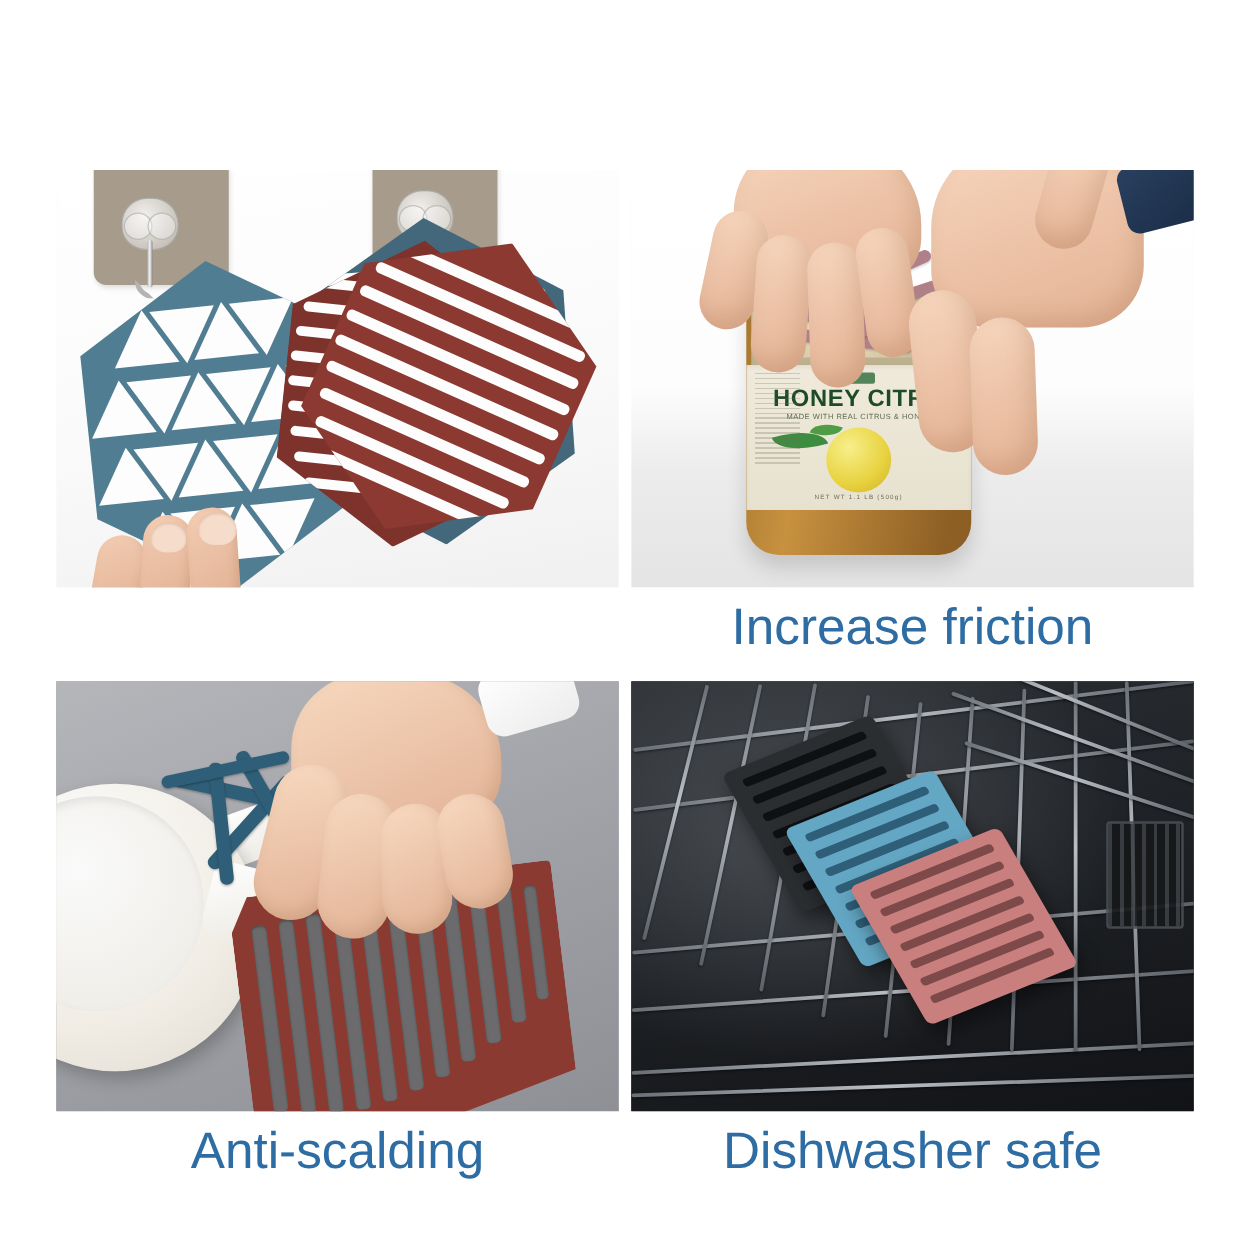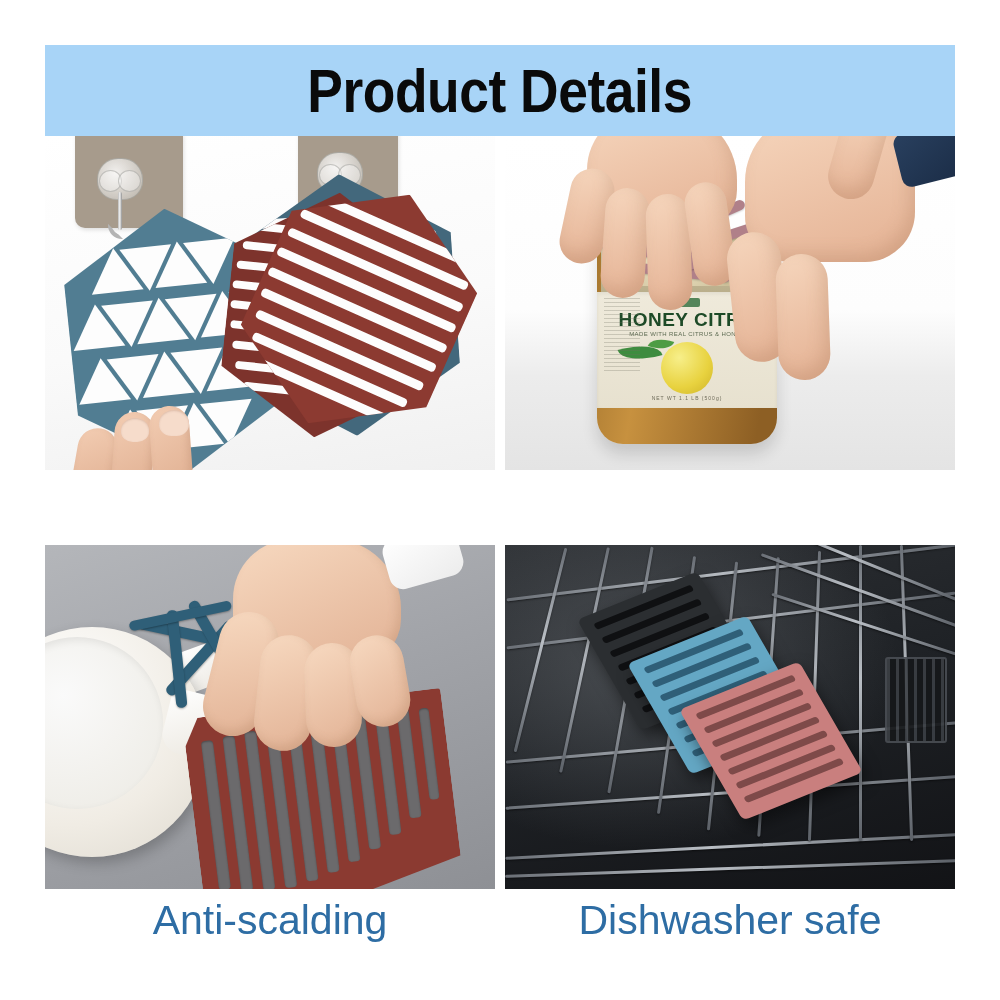--- a/index.html
+++ b/index.html
@@ -310,23 +310,20 @@
     background:repeating-linear-gradient(90deg,#3c4045 0 3px,#16181a 3px 9px),
                repeating-linear-gradient(0deg,#3c4045 0 3px,#16181a 3px 9px);
     border:2px solid #4a4e54; border-radius:3px; opacity:.9;
   }
 </style>
 </head>
 <body>
 
 <div id="page">
 
-  <div class="banner">
-    <div class="banner-title">Product Details</div>
-  </div>
 
   <div class="grid">
 
     <div class="cell c-left r-top">
       <div class="photo p1">
         <div class="p1-wallgrad"></div>
 
         <div class="hookpad h1"></div>
         <div class="hookpad h2"></div>
 
@@ -456,20 +453,23 @@
         </div>
 
         <div class="hand-p2" style="left:210px; top:-34px; width:230px; height:280px;">
           <div class="palm" style="left:30px; top:10px; width:170px; height:150px; border-radius:70px 60px 50px 46px;"></div>
           <div class="palm" style="left:16px;  top:130px; width:54px; height:130px; border-radius:28px; transform:rotate(-6deg);"></div>
           <div class="palm" style="left:62px;  top:152px; width:52px; height:126px; border-radius:28px; transform:rotate(-2deg);"></div>
           <div class="palm" style="left:120px; top:2px;  width:46px; height:96px; border-radius:26px; transform:rotate(16deg);"></div>
         </div>
 
         <div style="position:absolute;right:-6px;top:-8px;width:64px;height:54px;background:linear-gradient(150deg,#29405f,#1b2d47);border-radius:10px;transform:rotate(-14deg);z-index:6;"></div>
+      </div>
+      <div class="caption">
+        <span class="caption-text">Increase friction</span>
       </div>
     </div>
 
     <div class="cell c-right r-bottom">
       <div class="photo p4">
         <div class="p4-bg"></div>
 
         <div class="rack">
           <div class="wire h" style="left:0px;  top:26px;  width:452px; transform:rotate(-7deg);"></div>
           <div class="wire h" style="left:0px;  top:74px;  width:452px; transform:rotate(-7deg);"></div>

